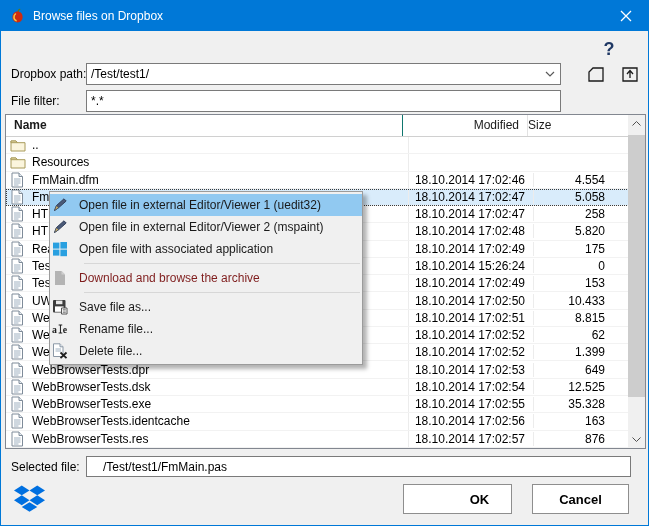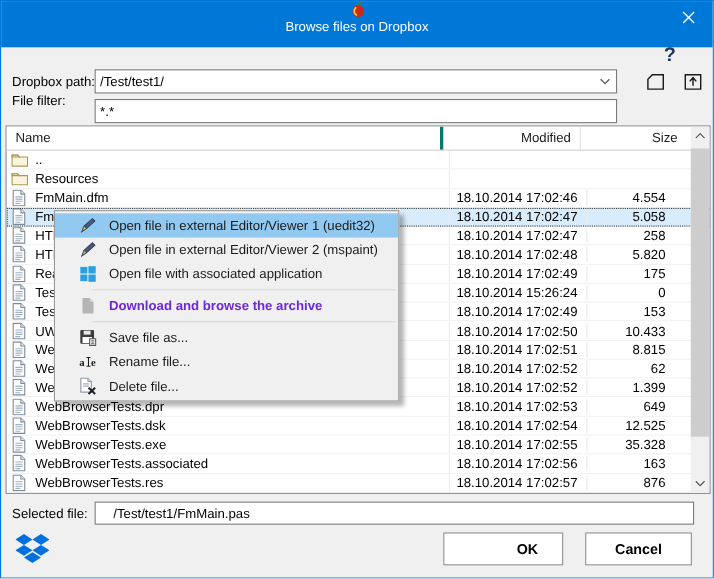--- a/index.html
+++ b/index.html
@@ -3,81 +3,81 @@
 <meta charset="utf-8">
 <style>
   * { margin:0; padding:0; box-sizing:border-box; }
   html,body { width:649px; height:526px; }
   body { font-family:"Liberation Sans", sans-serif; font-size:12px; color:#000; }
 
   .window { position:relative; width:649px; height:526px; background:#f0f0f0;
             border:1px solid #0078d7; overflow:hidden; }
 
   
-  .titlebar { position:absolute; left:0; top:0; width:100%; height:42px;
-              background:#0078d7; display:flex; align-items:center;flex-direction:column; }
+  .titlebar { position:absolute; left:0; top:0; width:100%; height:30px;
+              background:#0078d7; display:flex; align-items:center; }
   .titlebar .app-icon { width:16px; height:16px; margin:0 8px 0 8px; display:inline-flex; }
   .titlebar .title { color:#fff; font-size:12px; }
   .close-btn { position:absolute; right:0; top:0; width:45px; height:30px;
                display:flex; align-items:center; justify-content:center; }
 
   
   .help-btn { position:absolute; left:596px; top:36px; width:24px; height:24px;
               font-size:18px; font-weight:bold; color:#1f3864; text-align:center;
               line-height:24px; cursor:default; }
 
   
   .fld-label { position:absolute; left:10px; color:#000; }
   .lbl-path { top:66px; }
-  .lbl-filter { top:83px; }
+  .lbl-filter { top:93px; }
   .combo { position:absolute; left:85px; top:62px; width:475px; height:22px;
            background:#fff; border:1px solid #7a7a7a; display:flex; }
   .combo input { flex:1; border:none; outline:none; padding:2px 4px; font:inherit; background:transparent; }
   .combo .dd { width:20px; display:flex; align-items:center; justify-content:center; }
   .txt-filter { position:absolute; left:85px; top:89px; width:475px; height:22px;
                 background:#fff; border:1px solid #7a7a7a; padding:2px 4px; font:inherit; outline:none; }
   .tool-btn { position:absolute; top:61px; width:26px; height:24px; background:transparent;
               border:none; display:flex; align-items:center; justify-content:center; cursor:default; }
   .btn-newfolder { left:582px; }
   .btn-folderup  { left:616px; }
 
   
   .filelist { position:absolute; left:4px; top:113px; width:641px; height:335px;
               background:#fff; border:1px solid #828790; overflow:hidden; }
   .flex-row { display:flex; }
   .lv-header { height:22px; border-bottom:1px solid #d0d0d0; background:#fff; }
   .lv-header .hc { line-height:21px; color:#1a1a1a; }
-  .hc-name { width:397px; padding-left:8px; border-right:3px solid #0f766e; }
+  .hc-name { width:397px; padding-left:8px; border-right:1px solid #0f766e;font-weight:bold; }
   .hc-mod  { width:125px; text-align:right; padding-right:8px; border-right:1px solid #e2e2e2; }
-  .hc-size { width:94px;  text-align:right; padding-right:6px; }
+  .hc-size { width:94px;  padding-right:6px; }
   .lv-body { position:relative; }
   .lv-row { height:17.28px; border-bottom:1px solid #f2f2f2; align-items:center; }
   .lv-row.selected { background:#d9ecfb; outline:1px dotted #3a3a3a; outline-offset:-1px; }
   .c-name { width:403px; padding-left:4px; border-right:1px solid #ececec; display:flex;
             align-items:center; height:100%; overflow:hidden; white-space:nowrap; }
   .c-name .ric { width:18px; height:16px; margin-right:4px; display:inline-flex; align-items:center; flex:none; }
   .c-mod  { width:125px; text-align:right; padding-right:8px; border-right:1px solid #ececec; }
   .c-size { width:94px;  text-align:right; padding-right:23px; }
 
   
   .vscroll { position:absolute; right:0; top:0; width:17px; height:333px; background:#f0f0f0; }
   .sb-btn { position:absolute; left:0; width:17px; height:17px; display:flex;
             align-items:center; justify-content:center; }
   .sb-up { top:0; } .sb-down { bottom:0; }
   .sb-thumb { position:absolute; left:0; top:20px; width:17px; height:262px; background:#cdcdcd; }
 
   
   .ctxmenu { position:absolute; left:48px; top:190px; width:314px; background:#f0f0f0;
              border:1px solid #9b9b9b; padding:2px 0; box-shadow:4px 4px 4px rgba(0,0,0,0.30); z-index:20; }
-  .mi { height:22px; display:flex; align-items:center; padding-left:22px; }
+  .mi { height:22px; display:flex; align-items:center; padding-left:2px; }
   .mi .mi-icon { width:16px; height:16px; display:inline-flex; align-items:center;
                  justify-content:center; flex:none; }
   .mi .mi-label { margin-left:11px; color:#1a1a1a; white-space:nowrap; }
   .mi.highlighted { background:#91c9f1; }
-  .mi.disabled .mi-label { color:#6d28d9;font-weight:bold; }
+  .mi.disabled .mi-label { color:#7f1d1d; }
   .mi-sep { height:1px; background:#d7d7d7; margin:3px 2px 3px 34px; }
 
   
   .lbl-selected { top:459px;text-align:right; }
   .txt-selected { position:absolute; left:85px; top:455px; width:545px; height:21px;
                   background:#fff; border:1px solid #7a7a7a; padding:2px 16px; font:inherit; outline:none; }
   .dropbox-logo { position:absolute; left:13px; top:484px; width:31px; height:30px; }
   .btn { position:absolute; top:483px; height:30px; background:#fff; border:1px solid #8e8e8e;
          font-family:"Liberation Sans", sans-serif; font-size:13px; font-weight:bold; cursor:default; }
   .btn-ok { left:402px; width:109px;padding-left:44px; }
@@ -361,21 +361,21 @@
         </div>
         <div class="flex-row lv-row">
           <div class="c-name">
             <span class="ric">
               <svg width="14" height="16" viewBox="0 0 14 16">
                 <path d="M2 1 H9 L12.5 4.5 V15 H2 Z" fill="#fff" stroke="#7e8b99"></path>
                 <path d="M9 1 V4.5 H12.5" fill="#e8edf2" stroke="#7e8b99"></path>
                 <path d="M4 7 H10.5 M4 9 H10.5 M4 11 H10.5 M4 13 H8.5" stroke="#9fb0c0"></path>
               </svg>
             </span>
-            <span>WebBrowserTests.associated</span>
+            <span>WebBrowserTests.identcache</span>
           </div>
           <div class="c-mod">18.10.2014 17:02:56</div>
           <div class="c-size">163</div>
         </div>
         <div class="flex-row lv-row">
           <div class="c-name">
             <span class="ric">
               <svg width="14" height="16" viewBox="0 0 14 16">
                 <path d="M2 1 H9 L12.5 4.5 V15 H2 Z" fill="#fff" stroke="#7e8b99"></path>
                 <path d="M9 1 V4.5 H12.5" fill="#e8edf2" stroke="#7e8b99"></path>

